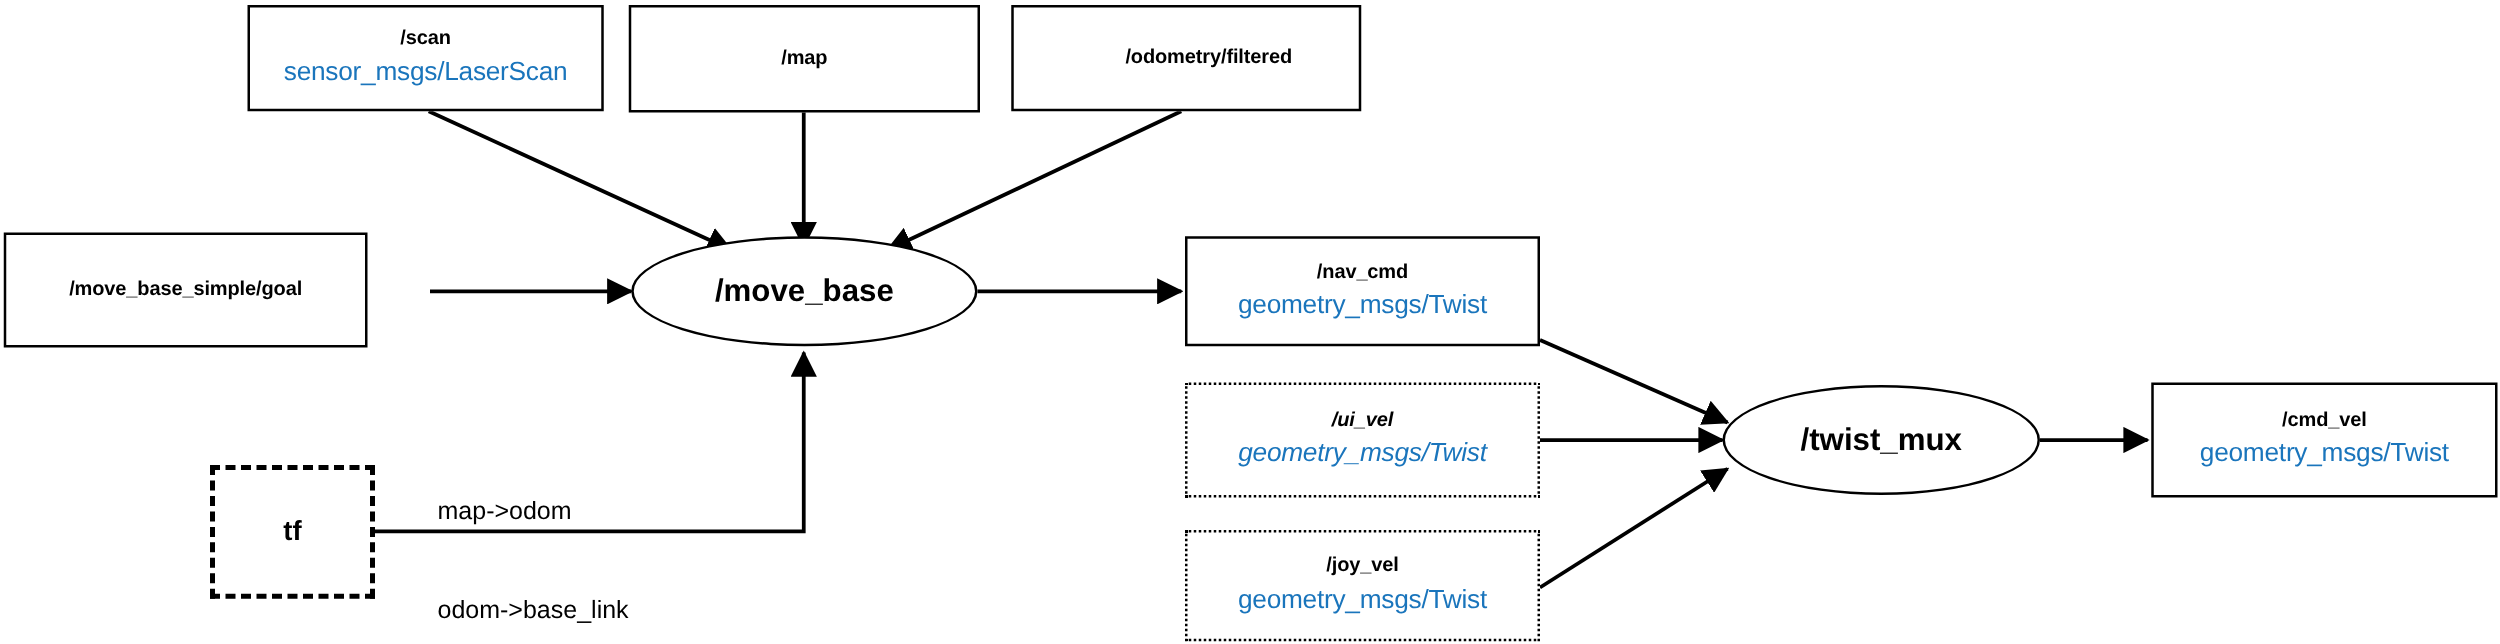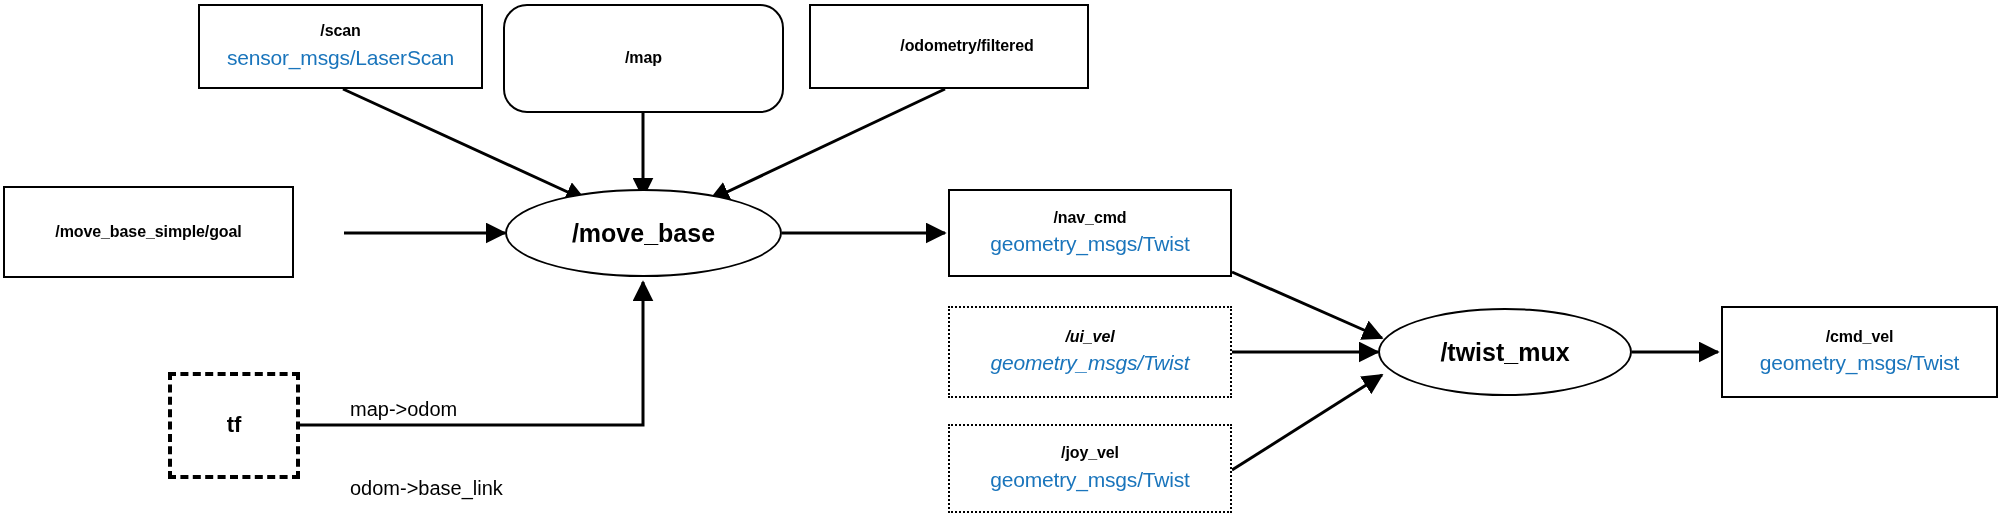--- a/index.html
+++ b/index.html
@@ -131,21 +131,21 @@
     <g>
       <path d="M 1632 352 L 1718 352" fill="none" stroke="#000000" stroke-width="3" marker-end="url(#arrow)"></path>
     </g>
   </svg>
 
   <div class="node topic-box" style="left:198px; top:4px; width:285px; height:85px;">
     <div class="topic-name">/scan</div>
     <div class="topic-type">sensor_msgs/LaserScan</div>
   </div>
 
-  <div class="node topic-box" style="left:503px; top:4px; width:281px; height:109px;border-radius:24px;">
+  <div class="node topic-box" style="left:503px; top:4px; width:281px; height:86px;">
     <div class="topic-name">/map</div>
   </div>
 
   <div class="node topic-box" style="left:809px; top:4px; width:280px; height:85px;padding-left:36px;">
     <div class="topic-name">/odometry/filtered</div>
   </div>
 
   <div class="node topic-box" style="left:3px; top:186px; width:291px; height:92px;">
     <div class="topic-name">/move_base_simple/goal</div>
   </div>

